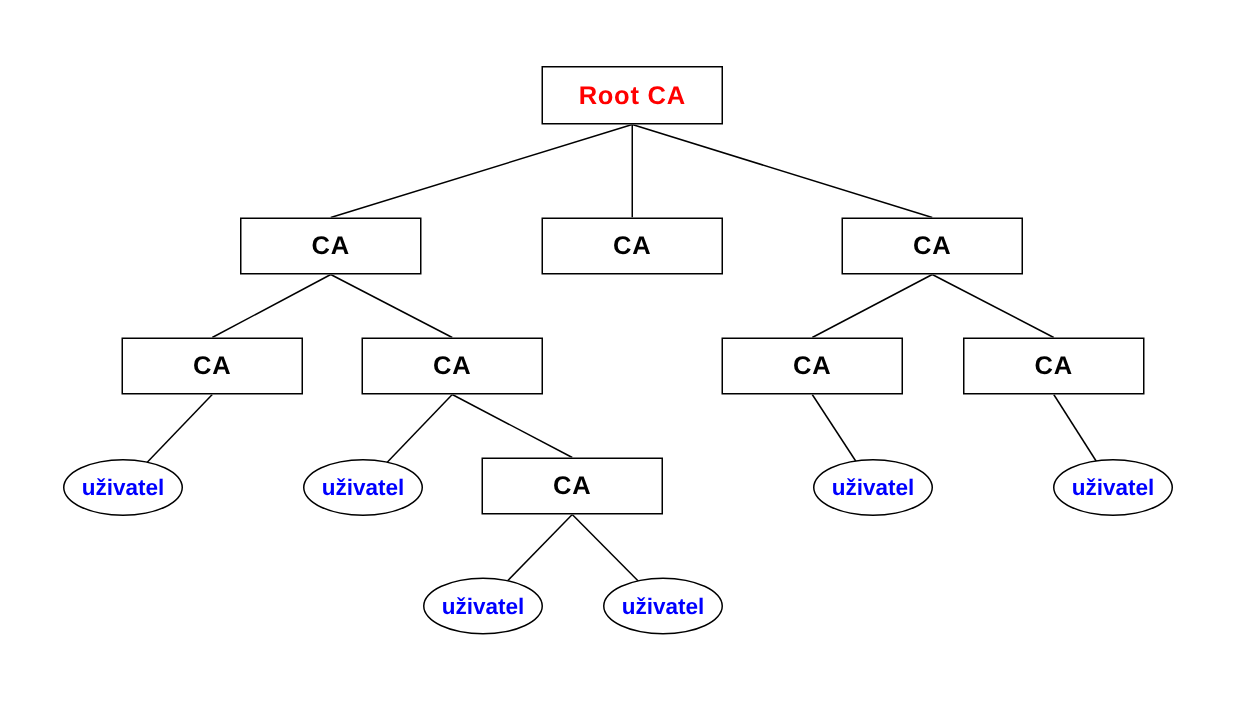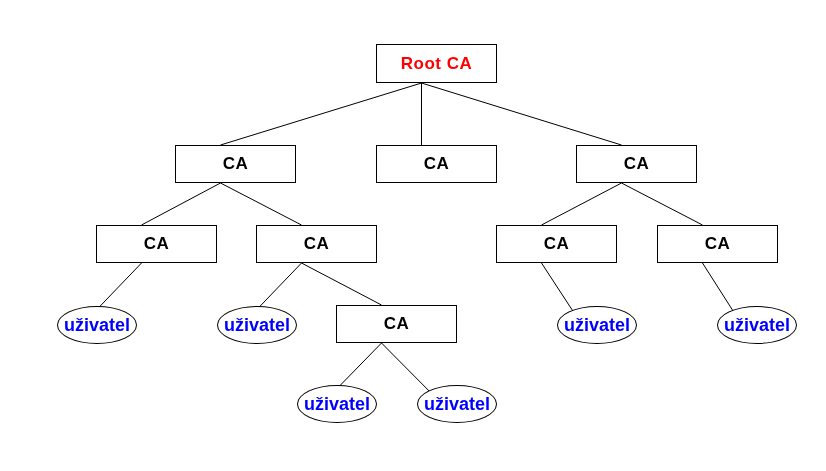--- a/index.html
+++ b/index.html
@@ -26,29 +26,28 @@
     position: absolute;
     box-sizing: border-box;
     background: #ffffff;
     border: 1px solid #000000;
     display: flex;
     align-items: center;
     justify-content: center;
     font-weight: bold;
     white-space: nowrap;
     cursor: default;
-    margin-left: 15px;
   }
   .box {
     font-size: 17px;
     letter-spacing: 0.5px;
   }
   .ellipse {
     border-radius: 50%;
-    font-size: 18px;
+    font-size: 15px;
   }
 </style>
 </head>
 <body>
 
 <div class="stage">
 
   <svg class="edge-layer" width="826" height="471" viewBox="0 0 826 471">
       <line x1="421.5" y1="83" x2="220.5" y2="145" stroke="#000000" stroke-width="1"></line>
       <line x1="421.5" y1="83" x2="421.5" y2="145" stroke="#000000" stroke-width="1"></line>

